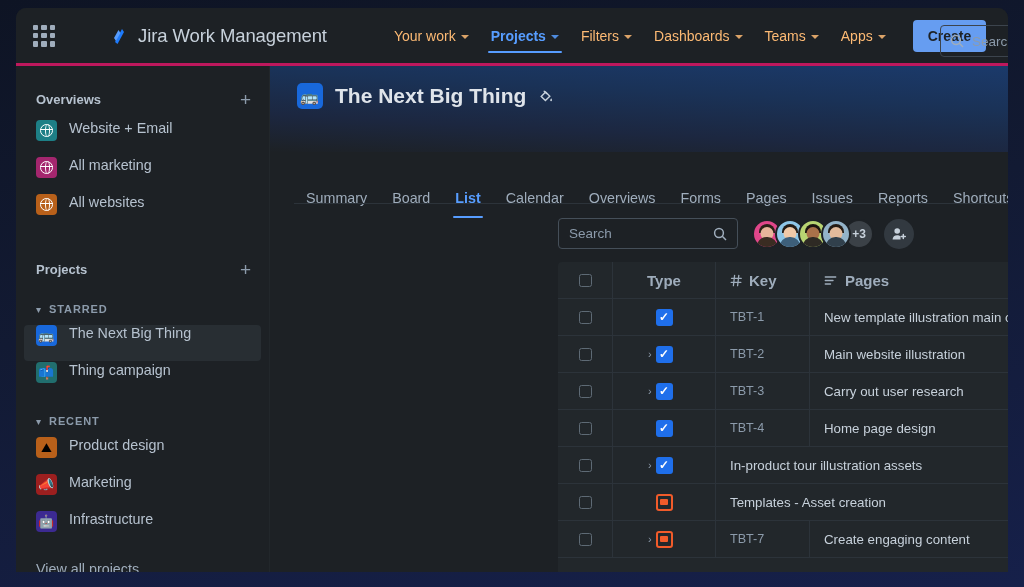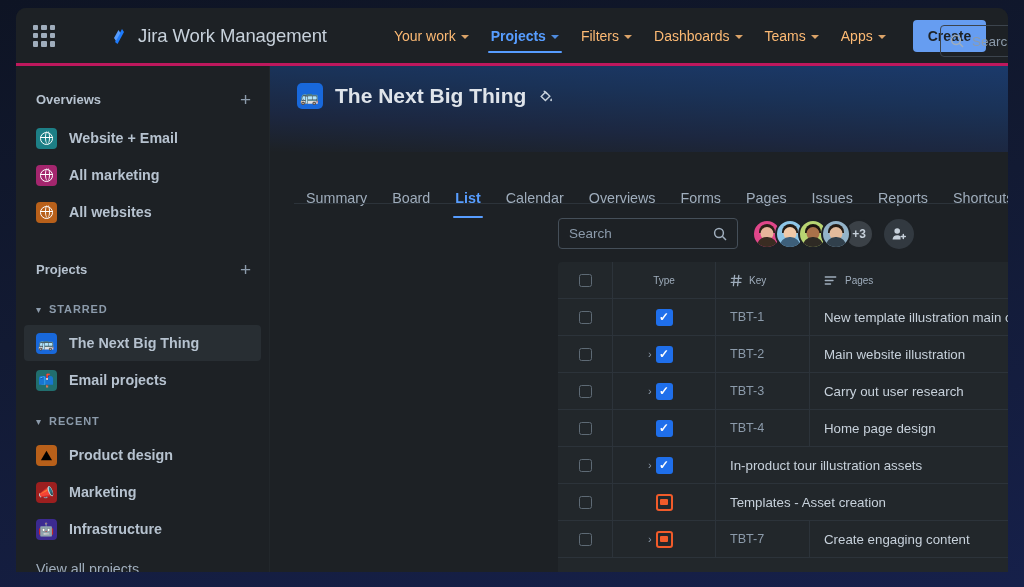--- a/index.html
+++ b/index.html
@@ -71,22 +71,22 @@
     background: #1d2125; border-right: 1px solid #22272b;
     padding-top: 16px; overflow: hidden;
   }
   .sec-head {
     display: flex; align-items: center; justify-content: space-between;
     padding: 0 18px 0 20px; height: 34px; margin-bottom: 4px;
   }
   .sec-title { font-size: 13px; color: #b6c2cf; font-weight: bold; }
   .plus { font-size: 19px; color: #8c9bab; cursor: pointer; line-height: 1; }
   .srow {
-    display: flex; align-items: center; gap: 12px;
-    height: 36px; margin: 1px 8px; padding: 0 12px; border-radius: 4px; cursor: pointer; font-weight: bold;
+    display: flex; align-items: flex-start; gap: 12px;
+    height: 36px; margin: 1px 8px; padding: 0 12px; border-radius: 4px; cursor: pointer;
   }
   .srow.selected { background: #282e33; }
   .srow .label { font-size: 14.3px; color: #b6c2cf; white-space: nowrap; }
   .sq { width: 21px; height: 21px; border-radius: 4px; flex: none;
         display: flex; align-items: center; justify-content: center; font-size: 13px; line-height: 1; }
   .globe { position: relative; width: 13px; height: 13px; border-radius: 50%; border: 1.4px solid #fff; }
   .globe::before { content:""; position:absolute; left: 4.4px; top:-1.4px; width: 2.8px; height: 13px;
                    border: 1.4px solid #fff; border-top:none; border-bottom:none; border-radius: 50%; }
   .globe::after { content:""; position:absolute; left:-1.4px; top: 4.4px; width: 13px; height: 0;
                   border-top: 1.4px solid #fff; }
@@ -146,21 +146,21 @@
   .trow { display: flex; align-items: center; height: 37px; border-bottom: 1px solid #2c333a; }
   .thead { height: 37px; border-bottom: 1px solid #2c333a; }
   .c-chk { width: 55px; display: flex; align-items: center; justify-content: center;
            border-right: 1px solid #2c333a; height: 100%; flex: none; }
   .c-type { width: 103px; display: flex; align-items: center; height: 100%;
             border-right: 1px solid #2c333a; flex: none; position: relative; }
   .c-key { width: 94px; display: flex; align-items: center; gap: 6px; height: 100%;
            border-right: 1px solid #2c333a; padding-left: 14px; flex: none; }
   .c-name { width: 325px; display: flex; align-items: center; gap: 8px; height: 100%;
             border-right: 1px solid #2c333a; padding-left: 14px; flex: none; }
-  .hcell { font-size: 10px; color: #9fadbc; font-weight: normal; white-space: nowrap; }
+  .hcell { font-size: 15px; color: #9fadbc; font-weight: bold; white-space: nowrap; }
   .chk { width: 13px; height: 13px; border: 1.6px solid #5e6a75; border-radius: 2.5px; cursor: pointer; }
   .type-badge { width: 17px; height: 17px; border-radius: 3px; position: relative;
                 display: flex; align-items: center; justify-content: center; }
   .type-task { background: #1f6feb; }
   .type-task::after { content: "✓"; color: #fff; font-size: 12px; font-weight: bold; line-height: 1; }
   .type-bug { background: #22272b; border: 2px solid #f15b2a; }
   .type-bug::after { content:""; width: 8px; height: 6px; background: #f15b2a; border-radius: 1px; }
   .row-chev { position: absolute; left: 35px; color: #8c9bab; font-size: 11px; cursor: pointer; }
   .keytxt { font-size: 12.6px; color: #8c9bab; white-space: nowrap; }
   .nametxt { font-size: 13.3px; color: #c7d1db; white-space: nowrap; overflow: hidden; text-overflow: ellipsis; }
@@ -267,21 +267,21 @@
       <div class="grp-head">
         <span class="chev">▾</span>
         <span class="t">STARRED</span>
       </div>
       <div class="srow selected">
         <span class="sq" style="background:#1868db">🚌</span>
         <span class="label">The Next Big Thing</span>
       </div>
       <div class="srow">
         <span class="sq" style="background:#216e6e">📫</span>
-        <span class="label">Email projects</span>
+        <span class="label">Thing campaign</span>
       </div>
 
       <div class="grp-head">
         <span class="chev">▾</span>
         <span class="t">RECENT</span>
       </div>
       <div class="srow">
         <span class="sq" style="background:#b8601a">⛰</span>
         <span class="label">Product design</span>
       </div>

